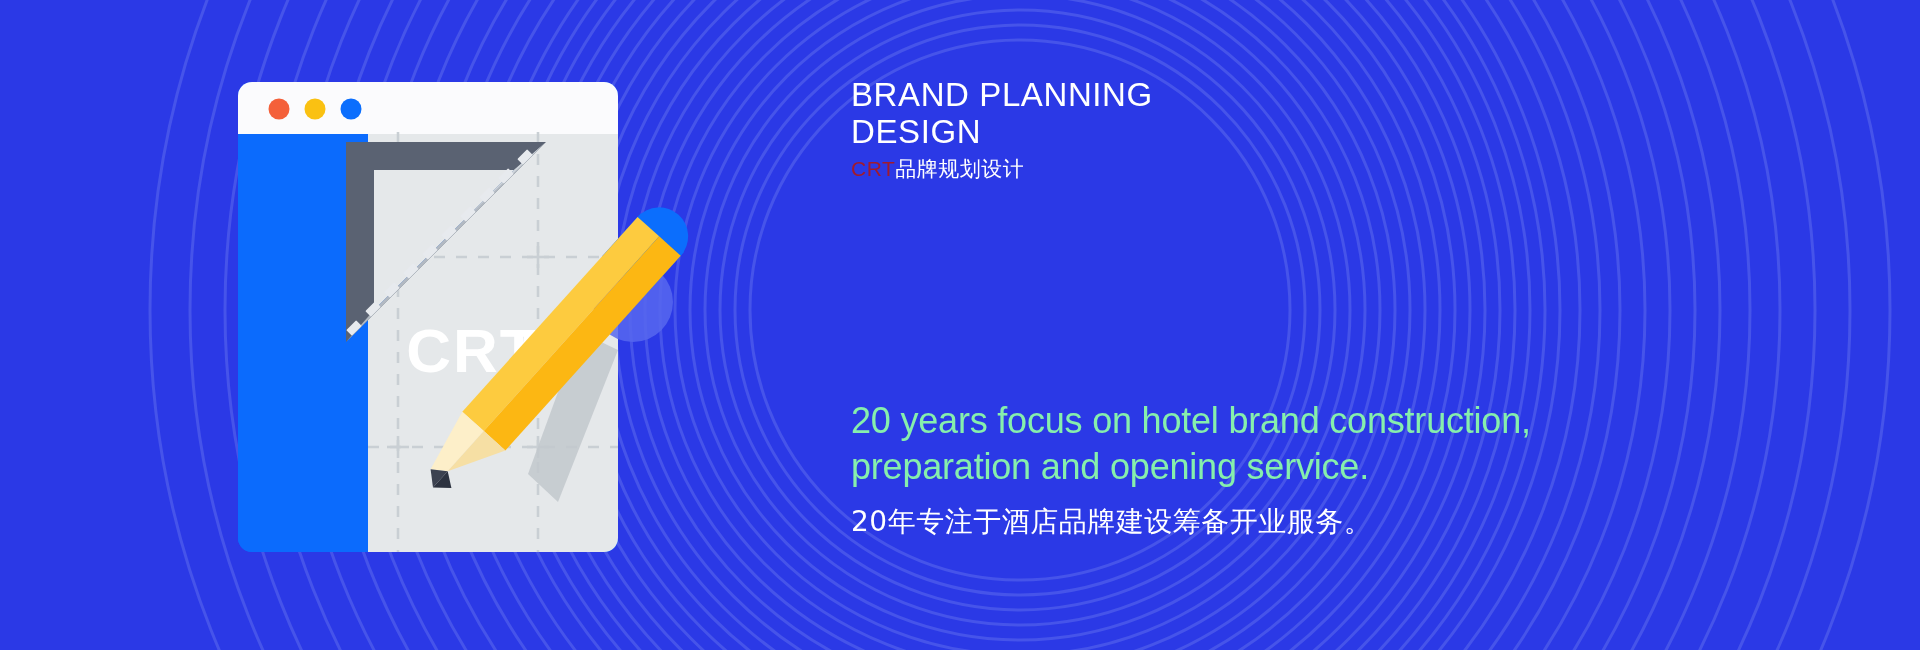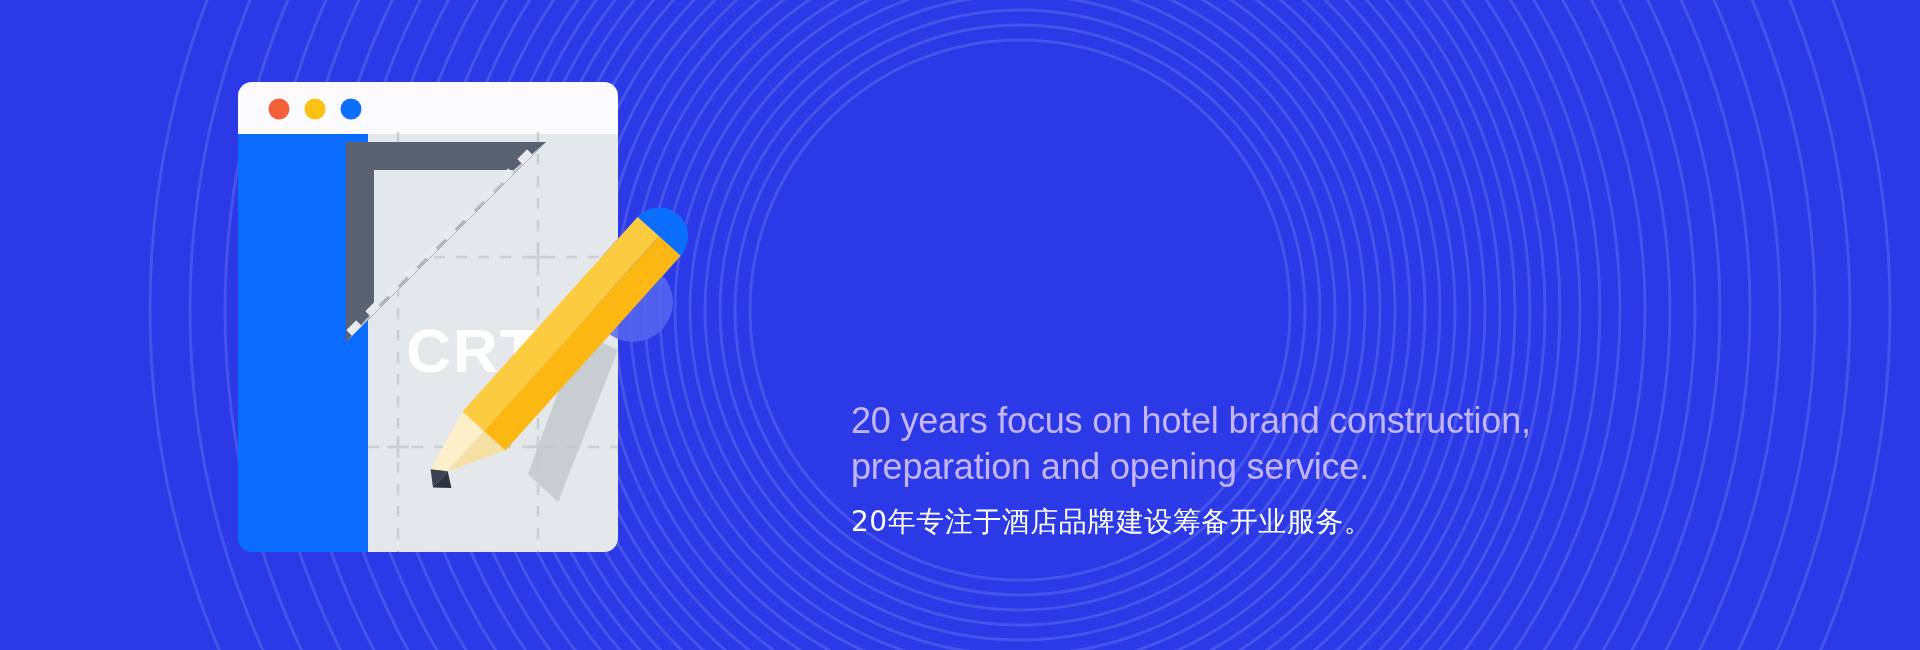--- a/index.html
+++ b/index.html
@@ -61,21 +61,21 @@
     color: #a01b2e;
   }
 
   .tagline-block {
     position: absolute;
     left: 851px;
     top: 398px;
     width: 1000px;
   }
   .tagline-en {
-    color: #c4b5fd;
+    color: #86efac;
     font-size: 36px;
     line-height: 46px;
     font-weight: 400;
     margin: 0;
     white-space: pre-line;
     letter-spacing: -0.2px;
   }
   .tagline-cn {
     color: #ffffff;
     font-size: 28px;
@@ -234,20 +234,27 @@
 
         <polygon points="271,366 300,366 300,420 286,430" fill="#fdefc9"></polygon>
         <polygon points="300,366 329,366 300,420" fill="#f6dfa4"></polygon>
 
         <polygon points="286,430 300,420 300,442" fill="#3c4250"></polygon>
         <polygon points="300,420 300,442 314,430" fill="#2d3340"></polygon>
       </g>
     </svg>
   </div>
 
+  <div class="headline-block">
+    <div class="headline">BRAND PLANNING
+DESIGN</div>
+    <div class="subheadline">
+      <span class="brand">CRT</span><span>品牌规划设计</span>
+    </div>
+  </div>
 
   <div class="tagline-block">
     <div class="tagline-en">20 years focus on hotel brand construction,
 preparation and opening service.</div>
     <div class="tagline-cn">20年专注于酒店品牌建设筹备开业服务。</div>
   </div>
 
 </div>
 
 </body></html>

